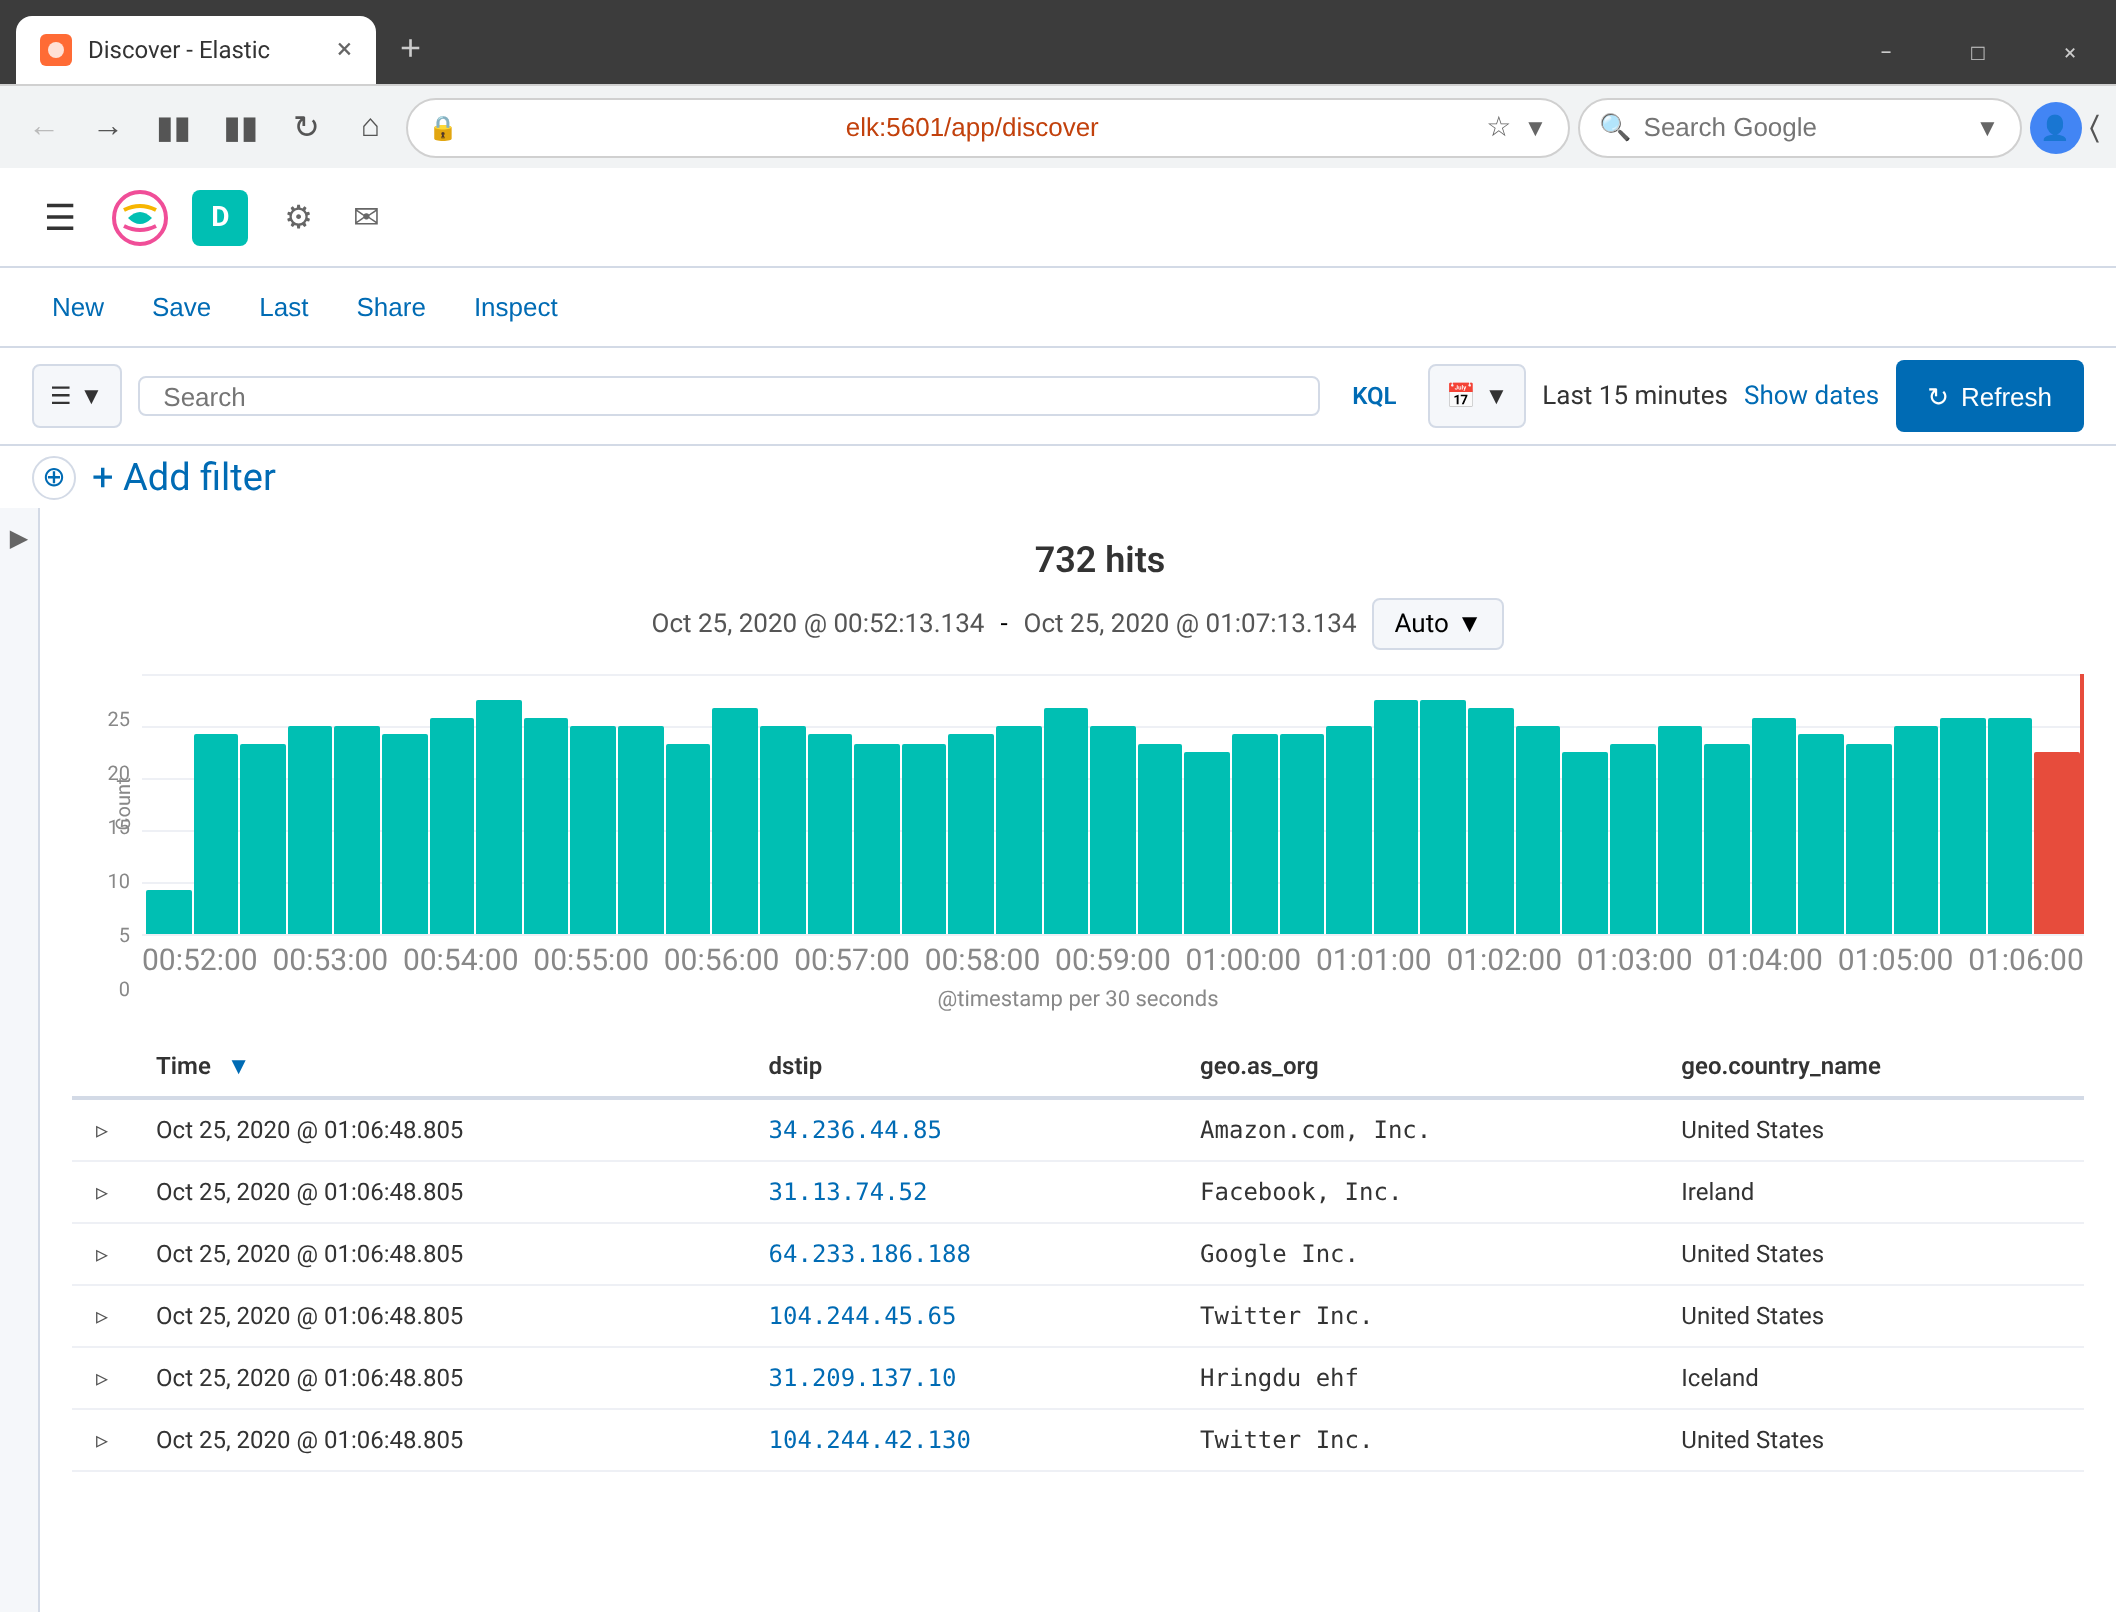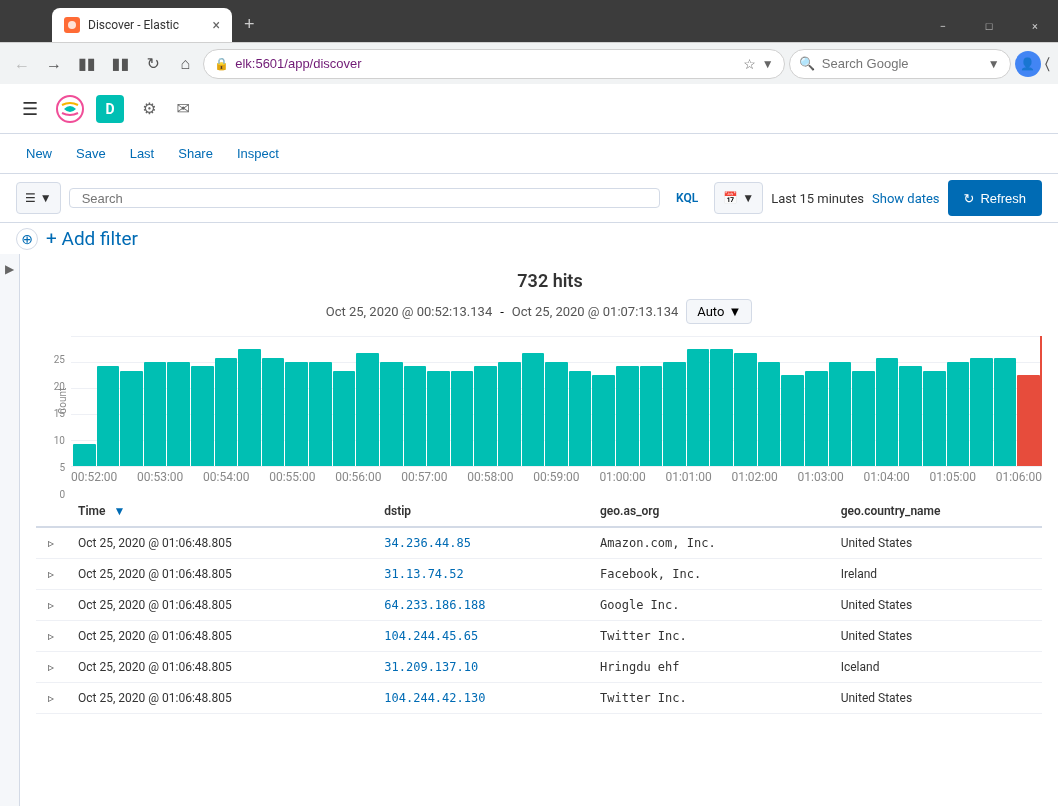--- a/index.html
+++ b/index.html
@@ -10,21 +10,21 @@
     .tab-bar { display: flex; align-items: flex-end; padding: 6px 0 0 8px; background: #3c3c3c; height: 42px; }
     .tab { display: flex; align-items: center; background: #fff; border-radius: 8px 8px 0 0; padding: 0 12px; height: 34px; min-width: 180px; max-width: 240px; font-size: 12px; color: #333; gap: 8px; }
     .tab-title { flex: 1; white-space: nowrap; overflow: hidden; text-overflow: ellipsis; }
     .tab-close { color: #666; cursor: pointer; font-size: 14px; }
     .tab-new { background: none; border: none; color: #ccc; font-size: 18px; cursor: pointer; padding: 0 8px; margin-left: 4px; align-self: center; margin-bottom: 2px; }
     .browser-toolbar { display: flex; align-items: center; background: #f1f3f4; height: 42px; padding: 4px 8px; gap: 4px; border-top: 1px solid #d0d0d0; }
     .nav-btn { background: none; border: none; cursor: pointer; color: #555; font-size: 16px; padding: 4px 6px; border-radius: 4px; display: flex; align-items: center; justify-content: center; min-width: 28px; height: 28px; }
     .nav-btn.disabled { color: #bbb; cursor: default; }
     .address-bar-wrap { display: flex; align-items: center; flex: 1; background: #fff; border: 1px solid #d0d0d0; border-radius: 20px; height: 30px; padding: 0 10px; gap: 6px; }
     .lock-icon { color: #333; font-size: 12px; }
-    .address-text { flex: 1; font-size: 13px; color: #701a75; border: none; outline: none; background: transparent; }
+    .address-text { flex: 1; font-size: 13px; color: #c2410c; border: none; outline: none; background: transparent; text-align: center; }
     .bookmark-icon { color: #666; font-size: 14px; }
     .search-bar-wrap { display: flex; align-items: center; background: #fff; border: 1px solid #d0d0d0; border-radius: 20px; height: 30px; padding: 0 10px; gap: 6px; min-width: 220px; }
     .search-input { border: none; outline: none; background: transparent; font-size: 13px; color: #333; width: 160px; }
     .profile-avatar { width: 26px; height: 26px; border-radius: 50%; background: #4285f4; display: flex; align-items: center; justify-content: center; color: white; font-size: 12px; font-weight: bold; overflow: hidden; }
 
     
     .kibana-app { display: flex; flex-direction: column; height: calc(806px - 84px); background: #fff; }
     .kibana-header { display: flex; align-items: center; padding: 0 16px; height: 50px; border-bottom: 1px solid #d3dae6; gap: 12px; }
     .menu-icon { font-size: 18px; color: #333; cursor: pointer; }
     .discover-avatar { width: 28px; height: 28px; border-radius: 4px; background: #00bfb3; color: white; font-size: 14px; font-weight: bold; display: flex; align-items: center; justify-content: center; }
@@ -65,21 +65,21 @@
     .date-range { display: flex; align-items: center; justify-content: center; gap: 8px; margin-bottom: 12px; }
     .date-range-text { font-size: 13px; color: #555; }
     .auto-select { display: flex; align-items: center; gap: 4px; background: #f5f7fa; border: 1px solid #d3dae6; border-radius: 4px; padding: 4px 10px; cursor: pointer; font-size: 13px; }
 
     
     .chart-wrap { position: relative; margin-bottom: 4px; }
     .y-label { font-size: 10px; color: #888; margin-top: 16px; }
     .bars-area { flex: 1; display: flex; align-items: flex-end; height: 130px; gap: 1px; position: relative; }
     .bar { flex: 1; background: #00bfb3; border-radius: 1px 1px 0 0; min-width: 4px; cursor: pointer; }
     .x-axis { display: flex; justify-content: space-between; padding: 4px 0 0 28px; }
-    .x-label { font-size: 12px; color: #888; }
+    .x-label { font-size: 15px; color: #888; }
     .x-axis-title { text-align: center; font-size: 11px; color: #888; margin-top: 4px; }
 
     
     .data-table { width: 100%; border-collapse: collapse; margin-top: 12px; }
     .data-table th { text-align: left; padding: 8px 12px; border-bottom: 2px solid #d3dae6; font-size: 12px; color: #333; font-weight: 600; white-space: nowrap; }
     .data-table td { padding: 8px 12px; border-bottom: 1px solid #eef0f5; font-size: 12px; color: #333; vertical-align: top; }
     .expand-btn { background: none; border: none; cursor: pointer; color: #555; font-size: 12px; padding: 0; }
     .time-col { color: #333; white-space: nowrap; }
     .ip-link { color: #006bb4; text-decoration: none; font-family: monospace; }
     .org-text { font-family: monospace; color: #555; }
@@ -91,21 +91,21 @@
     .content-area::-webkit-scrollbar { width: 6px; }
     .content-area::-webkit-scrollbar-track { background: #f1f1f1; }
     .content-area::-webkit-scrollbar-thumb { background: #c1c1c1; border-radius: 3px; }
 
     
     .elastic-logo { display: flex; align-items: center; justify-content: center; width: 28px; height: 28px; }
 
     .browser-window-controls { display: flex; gap: 0; margin-left: auto; align-items: center; }
     .win-ctrl { width: 46px; height: 32px; display: flex; align-items: center; justify-content: center; font-size: 11px; color: #ccc; cursor: pointer; }
 
-    .tab-bar-inner { display: flex; align-items: flex-end; flex: 1; margin-left: 44px; }
+    .tab-bar-inner { display: flex; align-items: flex-end; flex: 1; }
   </style>
 </head>
 <body>
 
 <div class="browser-chrome">
   <div class="tab-bar">
     <div class="tab-bar-inner">
       <div class="tab">
         <div style="width:16px;height:16px;background:#ff6b35;border-radius:3px;display:flex;align-items:center;justify-content:center;">
           <svg width="10" height="10" viewBox="0 0 10 10">
@@ -302,20 +302,21 @@
           <span class="x-label">00:58:00</span>
           <span class="x-label">00:59:00</span>
           <span class="x-label">01:00:00</span>
           <span class="x-label">01:01:00</span>
           <span class="x-label">01:02:00</span>
           <span class="x-label">01:03:00</span>
           <span class="x-label">01:04:00</span>
           <span class="x-label">01:05:00</span>
           <span class="x-label">01:06:00</span>
         </div>
+        <div class="x-axis-title">@timestamp per 30 seconds</div>
       </div>
 
       <table class="data-table">
         <thead>
           <tr>
             <th style="width:30px;"></th>
             <th>
               <div class="th-sort">
                 <span>Time</span>
                 <span class="sort-icon">▼</span>

